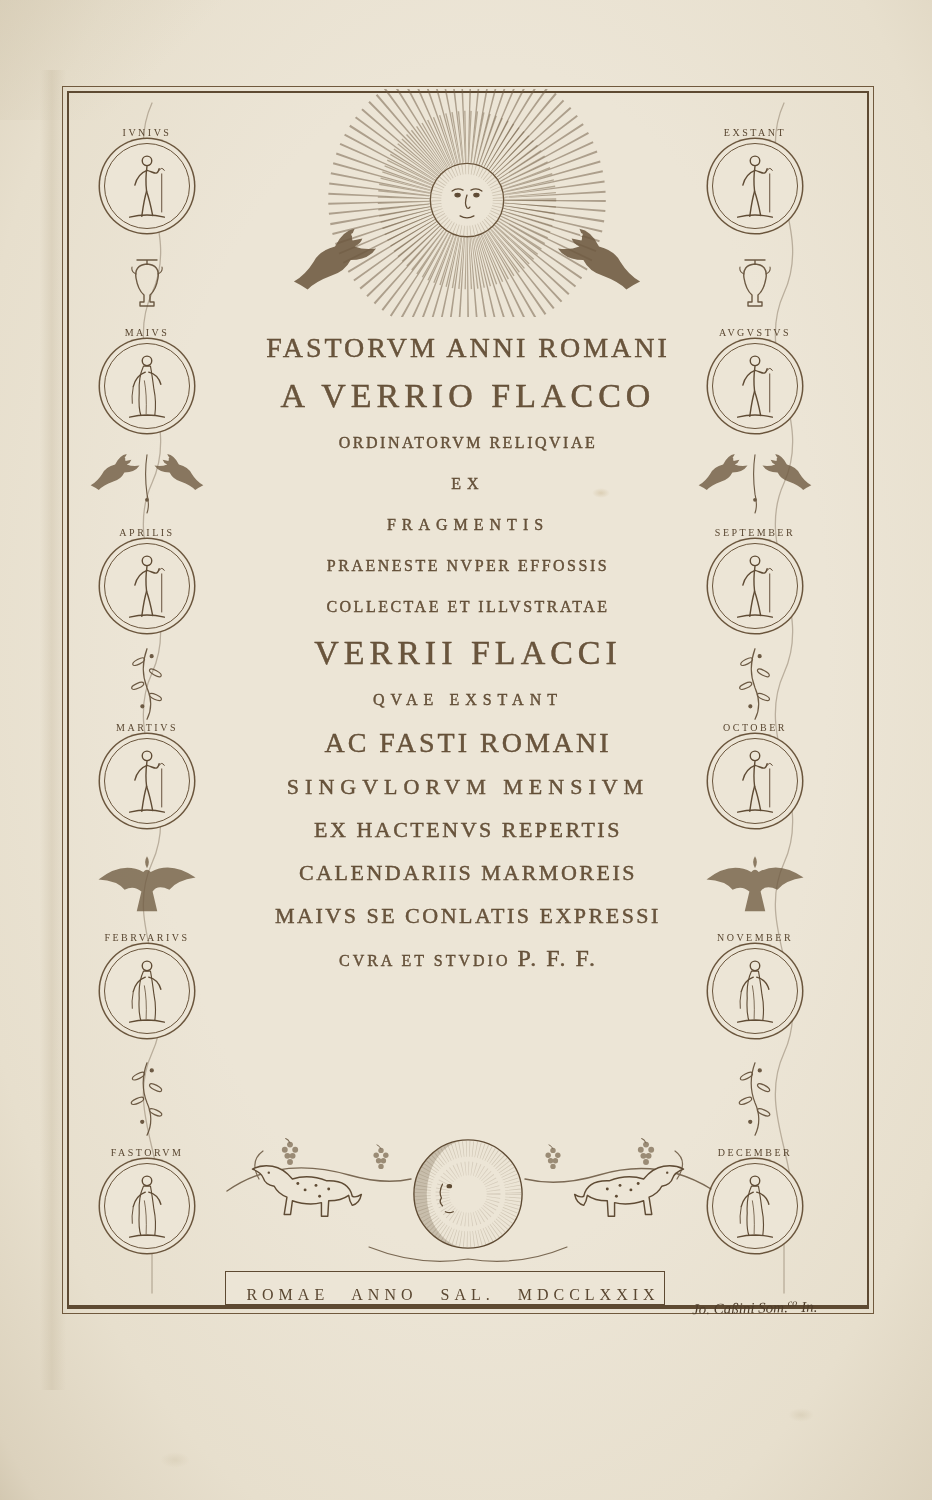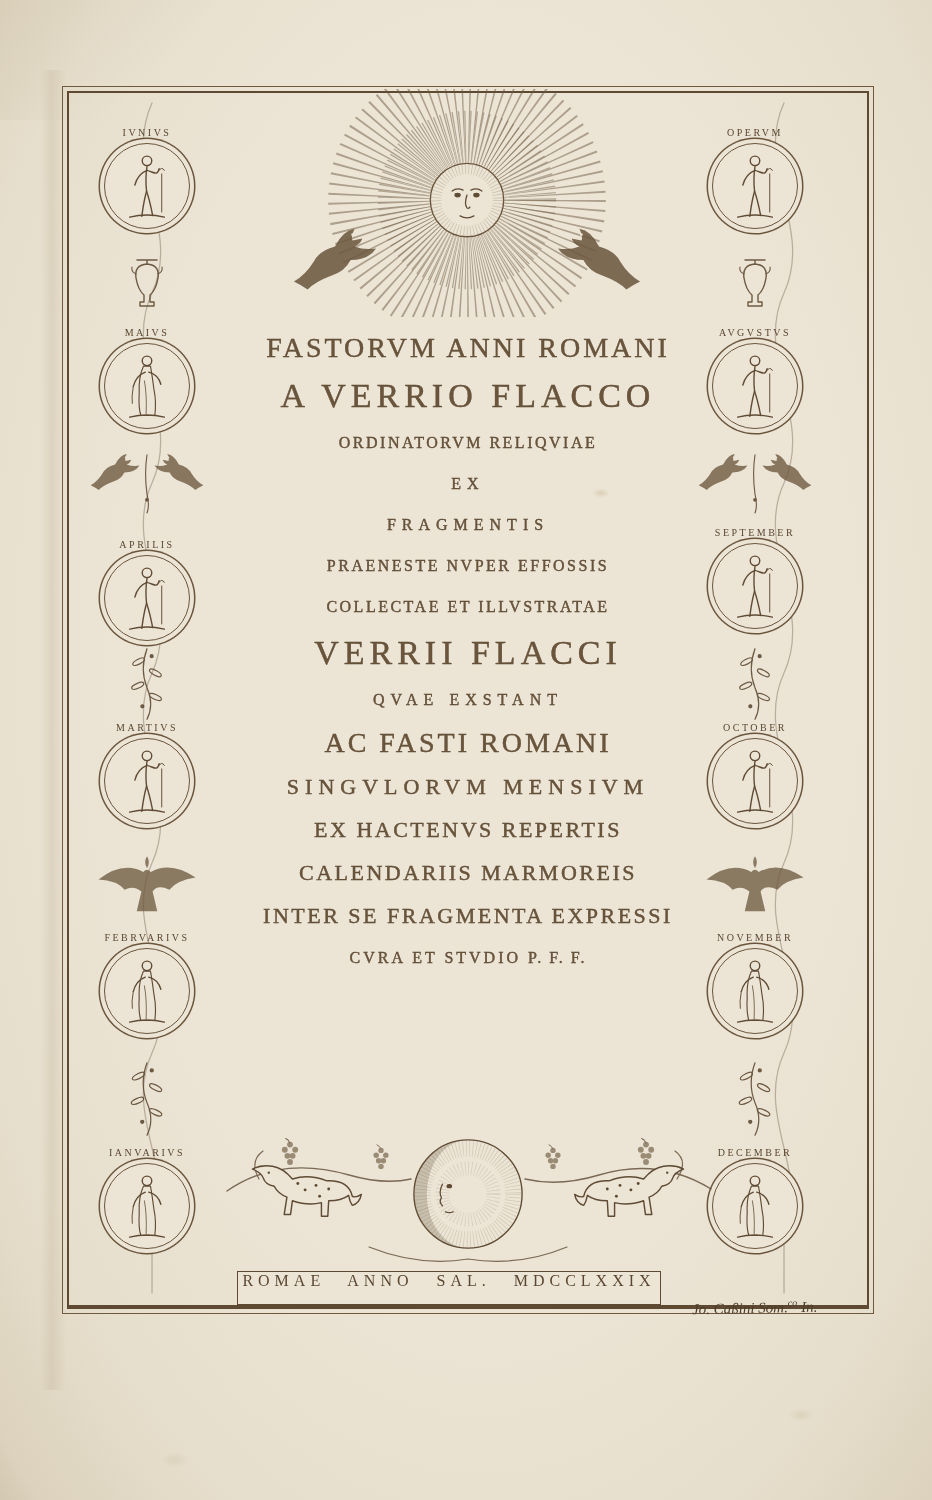--- a/index.html
+++ b/index.html
@@ -43,24 +43,24 @@
 
   
   .titleblock{position:absolute;left:146px;right:146px;top:232px;text-align:center;color:#5f4c36;}
   .tl{white-space:nowrap;color:#6a553c;-webkit-text-stroke:0.4px #5a4630;}
   .t-xxl{font-size:34px;line-height:52px;letter-spacing:5px;}
   .t-xl {font-size:28px;line-height:45px;letter-spacing:3px;}
   .t-lg {font-size:22px;line-height:43px;letter-spacing:2.5px;}
   .t-md {font-size:16px;line-height:41px;letter-spacing:2.5px;}
   .t-sp {letter-spacing:6px;}
   .t-colophon{font-size:16px;line-height:42px;letter-spacing:3px;}
-  .t-colophon .big{font-size:16px;letter-spacing:2px;}
-
-  .cartouche{position:absolute;left:168px;top:1178px;width:422px;height:32px;
-    border:1.2px solid #5e4a32;display:flex;align-items:flex-start;justify-content:center;background:#ece5d6;}
+  .t-colophon .big{font-size:24px;letter-spacing:2px;}
+
+  .cartouche{position:absolute;left:156px;top:1178px;width:422px;height:32px;
+    border:1.2px solid #5e4a32;display:flex;align-items:flex-end;justify-content:center;background:#ece5d6;padding-left:16px;}
   .cartouche span{font-size:16px;letter-spacing:5px;word-spacing:14px;color:#5a4731;white-space:nowrap;}
 
   .signature{position:absolute;left:692px;top:1297px;width:210px;font-style:italic;
     font-size:15px;color:#4e3d2a;transform:rotate(-1.2deg);white-space:nowrap;}
   .signature .sup{font-size:10px;vertical-align:super;}
 
   .stroke{stroke:#5f4b34;fill:none;stroke-linecap:round;stroke-linejoin:round;}
 </style>
 </head>
 <body>
@@ -199,21 +199,21 @@
           </div>
       </div>
       <div class="med" style="left:13px;top:234px">
         <div class="lbl">MAIVS</div>
         <div class="ring">
             <svg width="52" height="70">
               <use href="#sym-figure-robed"></use>
             </svg>
           </div>
       </div>
-      <div class="med" style="left:13px;top:446px">
+      <div class="med" style="left:13px;top:434px">
         <div class="lbl">APRILIS</div>
         <div class="ring">
             <svg width="52" height="70">
               <use href="#sym-figure-nude"></use>
             </svg>
           </div>
       </div>
       <div class="med" style="left:13px;top:839px">
         <div class="lbl">FEBRVARIVS</div>
         <div class="ring">
@@ -224,30 +224,30 @@
       </div>
       <div class="med" style="left:13px;top:629px">
         <div class="lbl">MARTIVS</div>
         <div class="ring">
             <svg width="52" height="70">
               <use href="#sym-figure-nude"></use>
             </svg>
           </div>
       </div>
       <div class="med" style="left:13px;top:1054px">
-        <div class="lbl">IANVARIVS</div>
+        <div class="lbl">FASTORVM</div>
         <div class="ring">
             <svg width="52" height="70">
               <use href="#sym-figure-robed"></use>
             </svg>
           </div>
       </div>
 
       <div class="med" style="left:621px;top:34px">
-        <div class="lbl">OPERVM</div>
+        <div class="lbl">EXSTANT</div>
         <div class="ring">
             <svg width="52" height="70">
               <use href="#sym-figure-nude"></use>
             </svg>
           </div>
       </div>
       <div class="med" style="left:621px;top:234px">
         <div class="lbl">AVGVSTVS</div>
         <div class="ring">
             <svg width="52" height="70">
@@ -359,21 +359,21 @@
         <div class="tl t-md t-sp">EX</div>
         <div class="tl t-md t-sp">FRAGMENTIS</div>
         <div class="tl t-md">PRAENESTE NVPER EFFOSSIS</div>
         <div class="tl t-md">COLLECTAE ET ILLVSTRATAE</div>
         <div class="tl t-xxl">VERRII FLACCI</div>
         <div class="tl t-md t-sp">QVAE EXSTANT</div>
         <div class="tl t-xl">AC FASTI ROMANI</div>
         <div class="tl t-lg t-sp">SINGVLORVM MENSIVM</div>
         <div class="tl t-lg">EX HACTENVS REPERTIS</div>
         <div class="tl t-lg">CALENDARIIS MARMOREIS</div>
-        <div class="tl t-lg">INTER SE FRAGMENTA EXPRESSI</div>
+        <div class="tl t-lg">MAIVS SE CONLATIS EXPRESSI</div>
         <div class="tl t-colophon"><span>CVRA ET STVDIO </span><span class="big">P. F. F.</span></div>
       </div>
 
       <div class="bot-orn">
         <svg class="bot-vine" viewBox="0 0 498 146">
           <path d="M8 64 Q60 28 130 48 Q165 58 192 52 M306 52 Q340 60 380 48 Q440 30 492 62" class="stroke" stroke-width="1.4"></path>
           <path d="M40 52 Q30 34 44 24 M458 52 Q470 34 456 24" class="stroke" stroke-width="1.2"></path>
           <path d="M150 120 Q200 140 249 132 Q300 140 348 120" class="stroke" stroke-width="1.2"></path>
           <use href="#sym-grapes" x="58" y="10" width="26" height="36"></use>
           <use href="#sym-grapes" x="150" y="16" width="24" height="34"></use>

